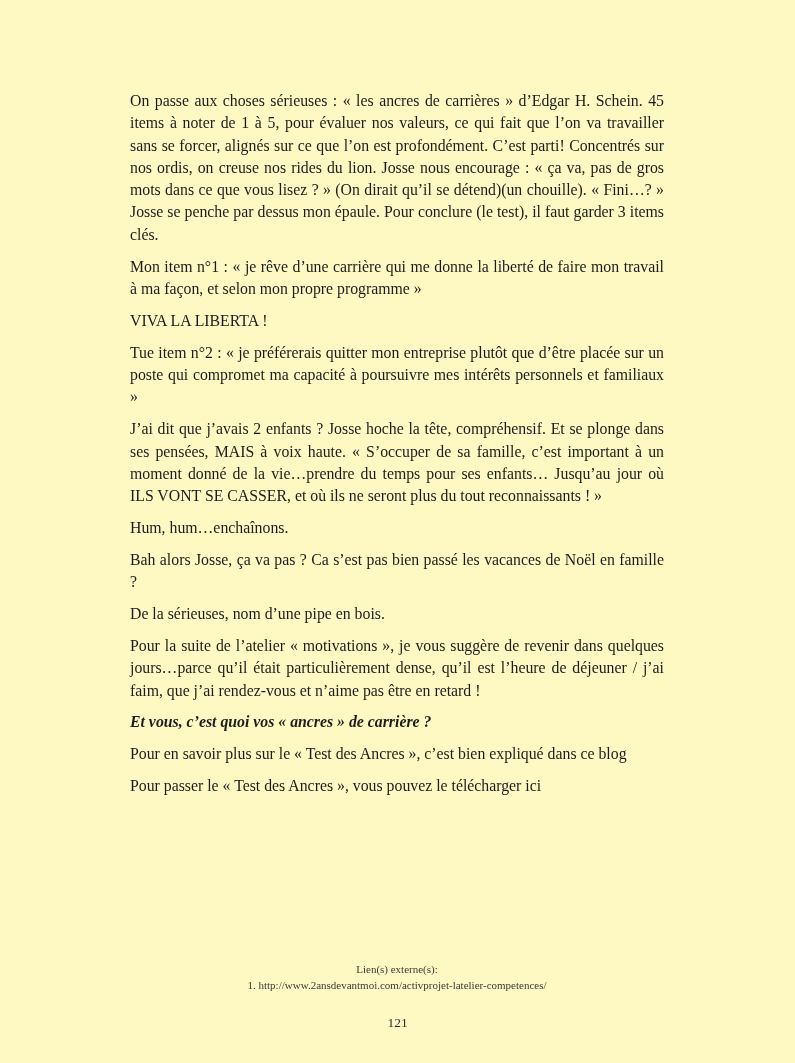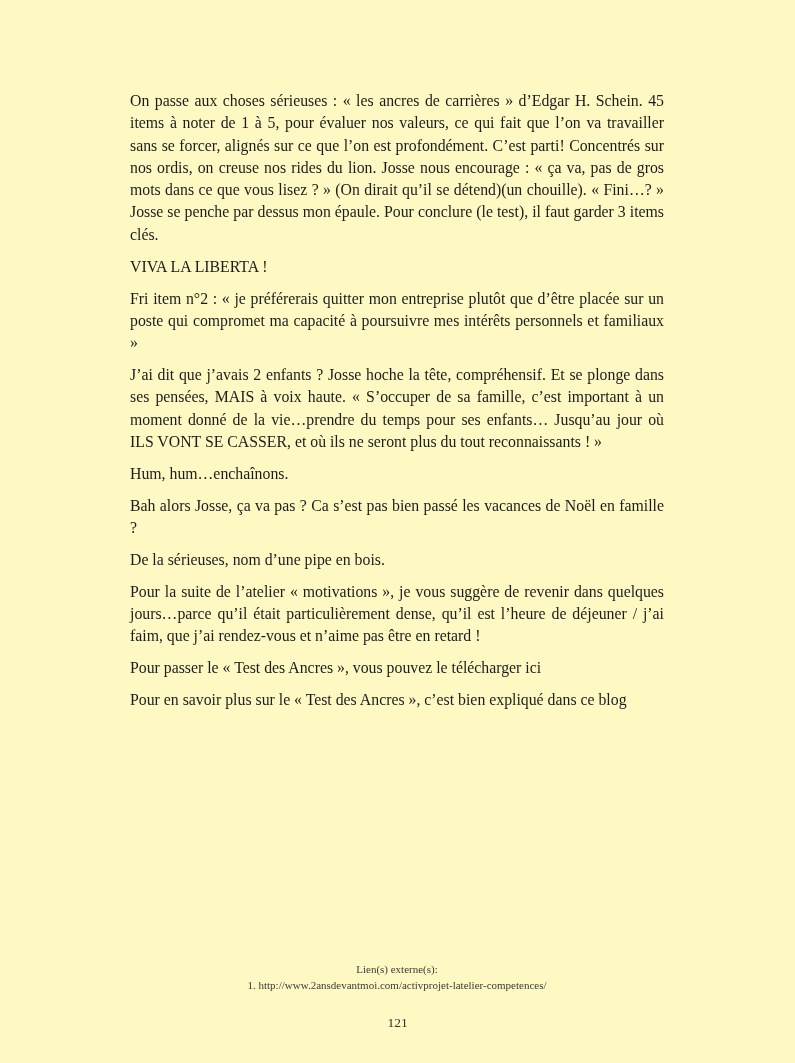--- a/index.html
+++ b/index.html
@@ -53,29 +53,31 @@
     font-size: 13.5px;
   }
 </style>
 </head>
 <body>
 
 <div class="page">
 
   <div class="content">
     <p>On passe aux choses sérieuses : « les ancres de carrières » d’Edgar H. Schein. 45 items à noter de 1 à 5, pour évaluer nos valeurs, ce qui fait que l’on va travailler sans se forcer, alignés sur ce que l’on est profondément. C’est parti! Concentrés sur nos ordis, on creuse nos rides du lion. Josse nous encourage : « ça va, pas de gros mots dans ce que vous lisez ? » (On dirait qu’il se détend)(un chouille). « Fini…? » Josse se penche par dessus mon épaule. Pour conclure (le test), il faut garder 3 items clés.</p>
+    <p>Mon item n°1 : « je rêve d’une carrière qui me donne la liberté de faire mon travail à ma façon, et selon mon propre programme »</p>
     <p>VIVA LA LIBERTA !</p>
-    <p>Fri item n°2 : « je préférerais quitter mon entreprise plutôt que d’être placée sur un poste qui compromet ma capacité à poursuivre mes intérêts personnels et familiaux »</p>
+    <p>Tue item n°2 : « je préférerais quitter mon entreprise plutôt que d’être placée sur un poste qui compromet ma capacité à poursuivre mes intérêts personnels et familiaux »</p>
     <p>J’ai dit que j’avais 2 enfants ? Josse hoche la tête, compréhensif. Et se plonge dans ses pensées, MAIS à voix haute. « S’occuper de sa famille, c’est important à un moment donné de la vie…prendre du temps pour ses enfants… Jusqu’au jour où ILS VONT SE CASSER, et où ils ne seront plus du tout reconnaissants ! »</p>
     <p>Hum, hum…enchaînons.</p>
     <p>Bah alors Josse, ça va pas ? Ca s’est pas bien passé les vacances de Noël en famille ?</p>
     <p>De la sérieuses, nom d’une pipe en bois.</p>
     <p>Pour la suite de l’atelier « motivations », je vous suggère de revenir dans quelques jours…parce qu’il était particulièrement dense, qu’il est l’heure de déjeuner / j’ai faim, que j’ai rendez-vous et n’aime pas être en retard !</p>
+    <p class="emphasis">Et vous, c’est quoi vos « ancres » de carrière ?</p>
+    <p>Pour en savoir plus sur le « Test des Ancres », c’est bien expliqué dans ce blog</p>
     <p>Pour passer le « Test des Ancres », vous pouvez le télécharger ici</p>
-    <p>Pour en savoir plus sur le « Test des Ancres », c’est bien expliqué dans ce blog</p>
   </div>
 
   <div class="footnotes">
     <div>Lien(s) externe(s):</div>
     <div>1. http://www.2ansdevantmoi.com/activprojet-latelier-competences/</div>
   </div>
 
   <div class="pagenum">121</div>
 
 </div>

